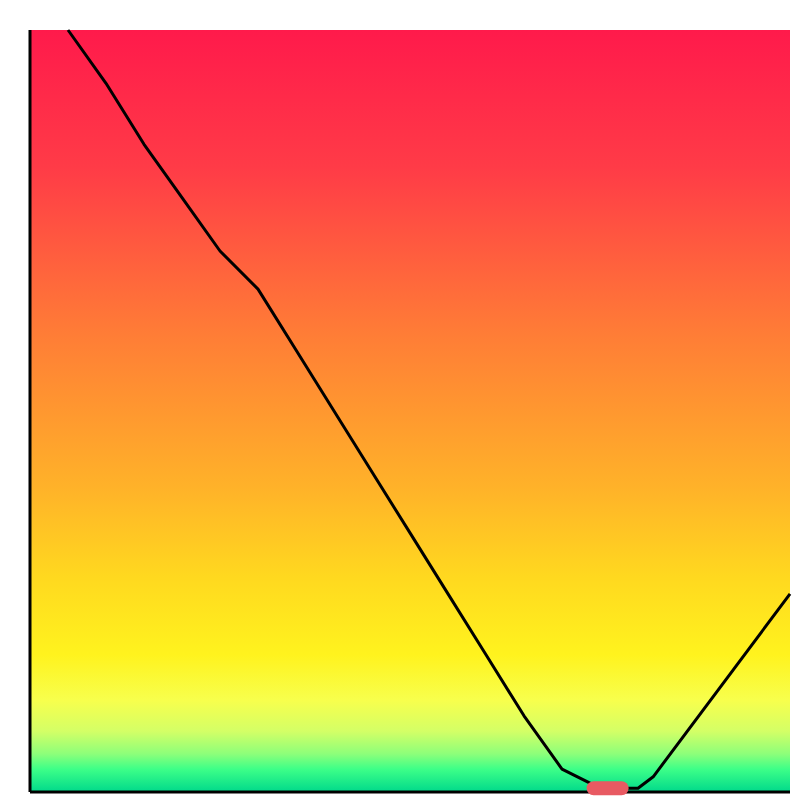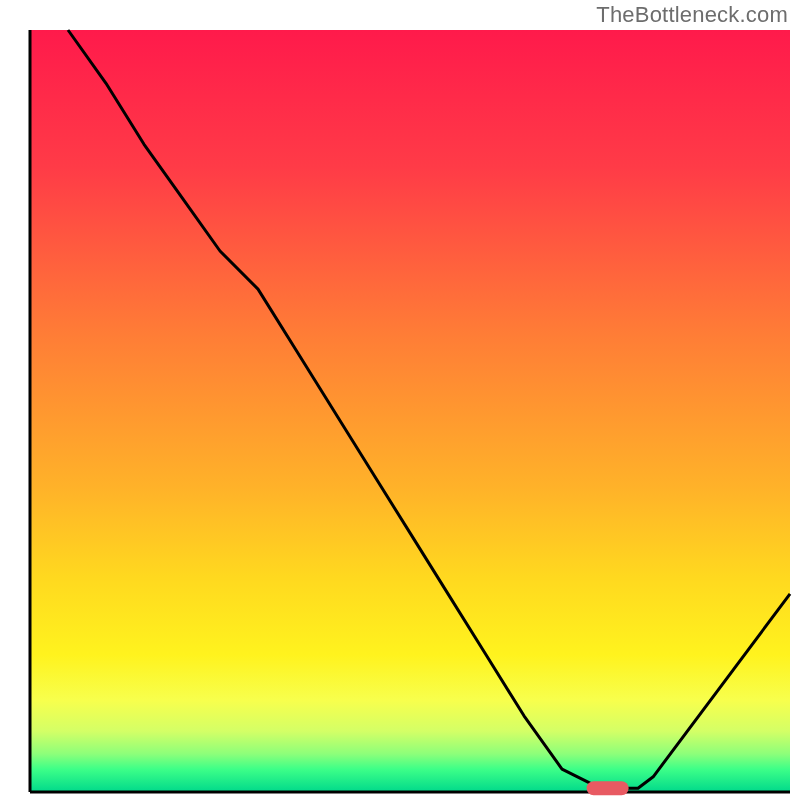--- a/index.html
+++ b/index.html
@@ -29,21 +29,20 @@
   svg {
     position: absolute;
     top: 0;
     left: 0;
   }
 </style>
 </head>
 <body>
 
 <div class="stage">
-  <div class="watermark">TheBottleneck.com</div>
 
   <svg id="chart-svg" width="800" height="800">
     <defs>
       <linearGradient id="heat" x1="0" y1="0" x2="0" y2="1">
           <stop offset="0%" stop-color="#ff1a4b"></stop>
           <stop offset="18%" stop-color="#ff3b47"></stop>
           <stop offset="40%" stop-color="#ff7d36"></stop>
           <stop offset="60%" stop-color="#ffb229"></stop>
           <stop offset="72%" stop-color="#ffd91f"></stop>
           <stop offset="82%" stop-color="#fff31e"></stop>

